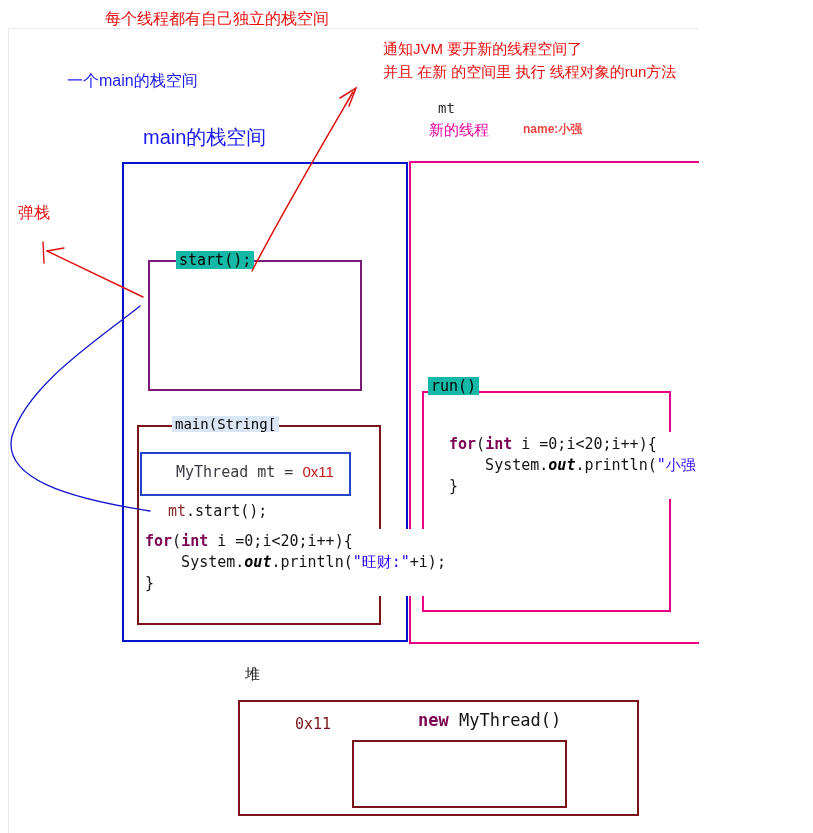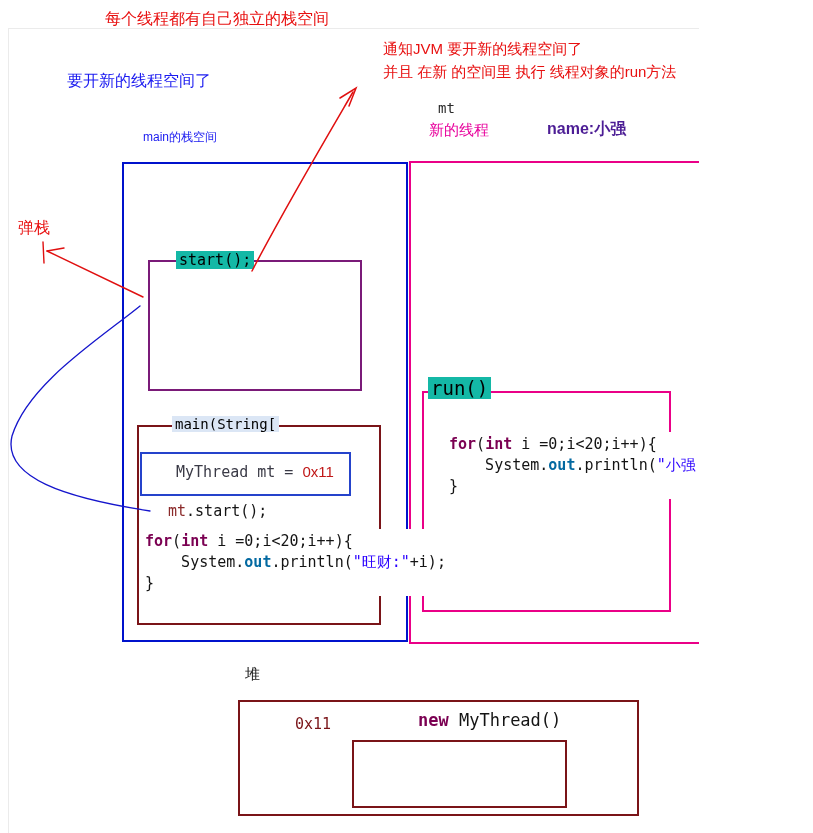--- a/index.html
+++ b/index.html
@@ -9,70 +9,70 @@
     font-family:"Liberation Sans", sans-serif;
   }
   .abs{position:absolute;}
   .note{white-space:nowrap;line-height:22px;}
   .mono{font-family:"DejaVu Sans Mono","Liberation Mono",monospace;}
   .frame{position:absolute;background:transparent;z-index:1;}
   .frame-label{position:absolute;z-index:3;background:#14b8a6;padding:0 3px;white-space:nowrap;}
   .codeblock{position:absolute;z-index:3;background:#ffffff;white-space:pre;padding-left:24px;}
   .cl{height:21px;line-height:21px;white-space:pre;}
   .tok-kw{color:#7B0052;font-weight:bold;}
-  .tok-static{color:#0369a1;font-weight:bold;}
+  .tok-static{color:#000000;font-weight:bold;font-style:italic;}
   .tok-str{color:#2A00FF;}
   .tok-plain{color:#141414;}
   .tok-maroon{color:#7a1418;}
   .tok-var{color:#8b2a2a;}
   .tok-decl{color:#3a3a46;}
   .tok-addr{color:#c01818;font-family:"Liberation Sans",sans-serif;}
   svg{position:absolute;left:0;top:0;z-index:5;pointer-events:none;}
   .edge-line{position:absolute;background:#ebebeb;z-index:0;}
 </style>
 </head>
 <body>
 
 <div id="canvas">
 
   <div class="edge-line" style="left:8px;top:28px;width:1px;height:805px;"></div>
   <div class="edge-line" style="left:8px;top:28px;width:805px;height:1px;"></div>
 
   <div class="abs note" style="left:105px;top:8px;color:#e81010;font-size:16px;">每个线程都有自己独立的栈空间</div>
 
-  <div class="abs note" style="left:67px;top:70px;color:#1a1af0;font-size:16px;">要开新的线程空间了</div>
+  <div class="abs note" style="left:67px;top:70px;color:#1a1af0;font-size:16px;">一个main的栈空间</div>
 
   <div class="abs note" style="left:383px;top:61px;color:#e81010;font-size:15px;">并且 在新 的空间里 执行 线程对象的run方法</div>
   <div class="abs note" style="left:383px;top:38px;color:#e81010;font-size:15px;">通知JVM 要开新的线程空间了</div>
 
   <div class="abs note mono" style="left:438px;top:97px;color:#2a2a2a;font-size:14px;">mt</div>
   <div class="abs note" style="left:429px;top:119px;color:#e8009c;font-size:15px;">新的线程</div>
-  <div class="abs note" style="left:523px;top:118px;color:#4c1d95;font-size:16px;font-weight:bold;margin-left:24px;">name:小强</div>
+  <div class="abs note" style="left:523px;top:118px;color:#ef4444;font-size:12px;font-weight:bold;">name:小强</div>
 
-  <div class="abs note" style="left:143px;top:126px;color:#1a1af0;font-size:12px;">main的栈空间</div>
+  <div class="abs note" style="left:143px;top:126px;color:#1a1af0;font-size:20px;">main的栈空间</div>
 
-  <div class="abs note" style="left:18px;top:217px;color:#e81010;font-size:16px;">弹栈</div>
+  <div class="abs note" style="left:18px;top:202px;color:#e81010;font-size:16px;">弹栈</div>
 
   <div class="abs note" style="left:245px;top:663px;color:#222222;font-size:15px;">堆</div>
 
   <div class="frame" style="left:122px;top:162px;width:282px;height:476px;border:2px solid #0012cc;"></div>
 
   <div class="frame" style="left:409px;top:161px;width:302px;height:479px;border:2px solid #ea0087;"></div>
 
   <div class="frame" style="left:148px;top:260px;width:210px;height:127px;border:2px solid #7a1a78;"></div>
   <div class="frame-label mono" style="left:176px;top:251px;color:#000;font-size:15px;">start();</div>
 
   <div class="frame" style="left:137px;top:425px;width:240px;height:196px;border:2px solid #7a1418;"></div>
   <div class="frame-label mono" style="left:172px;top:416px;color:#000;font-size:14px;background:#dbe6f5;">main(String[</div>
 
   <div class="frame" style="left:140px;top:452px;width:207px;height:40px;border:2px solid #2543cb;background:#fff;z-index:2;"></div>
   <div class="codeblock mono" style="left:152px;top:461px;font-size:15px;background:transparent;"><div class="cl"><span class="tok-decl">MyThread mt = </span><span class="tok-addr">0x11</span></div></div>
 
   <div class="frame" style="left:422px;top:391px;width:245px;height:217px;border:2px solid #ea0087;"></div>
-  <div class="frame-label mono" style="left:428px;top:377px;color:#000;font-size:19px;">run()</div>
+  <div class="frame-label mono" style="left:428px;top:377px;color:#000;font-size:15px;">run()</div>
 
   <div class="codeblock mono" style="left:144px;top:501px;font-size:15px;"><div class="cl"><span class="tok-var">mt</span><span class="tok-plain">.start();</span></div></div>
 
   <div class="codeblock mono" style="left:143px;top:529px;font-size:15px;min-width:312px;padding:2px 0 2px 2px;"><div class="cl"><span class="tok-kw">for</span><span class="tok-plain">(</span><span class="tok-kw">int</span><span class="tok-plain"> i =0;i&lt;20;i++){</span></div><div class="cl"><span class="tok-plain">    System.</span><span class="tok-static">out</span><span class="tok-plain">.println(</span><span class="tok-str">"旺财:"</span><span class="tok-plain">+i);</span></div><div class="cl"><span class="tok-plain">}</span></div></div>
 
   <div class="codeblock mono" style="left:447px;top:432px;font-size:15px;min-width:280px;padding:2px 0 2px 2px;"><div class="cl"><span class="tok-kw">for</span><span class="tok-plain">(</span><span class="tok-kw">int</span><span class="tok-plain"> i =0;i&lt;20;i++){</span></div><div class="cl"><span class="tok-plain">    System.</span><span class="tok-static">out</span><span class="tok-plain">.println(</span><span class="tok-str">"小强:"</span><span class="tok-plain">+i);</span></div><div class="cl"><span class="tok-plain">}</span></div></div>
 
   <div class="frame" style="left:238px;top:700px;width:397px;height:112px;border:2px solid #7a1418;"></div>
   <div class="codeblock mono" style="left:271px;top:714px;font-size:15px;background:transparent;"><div class="cl"><span class="tok-maroon">0x11</span></div></div>
   <div class="codeblock mono" style="left:352px;top:710px;font-size:17px;background:transparent;margin-left:42px;"><div class="cl"><span class="tok-kw">new</span><span class="tok-plain"> MyThread()</span></div></div>

